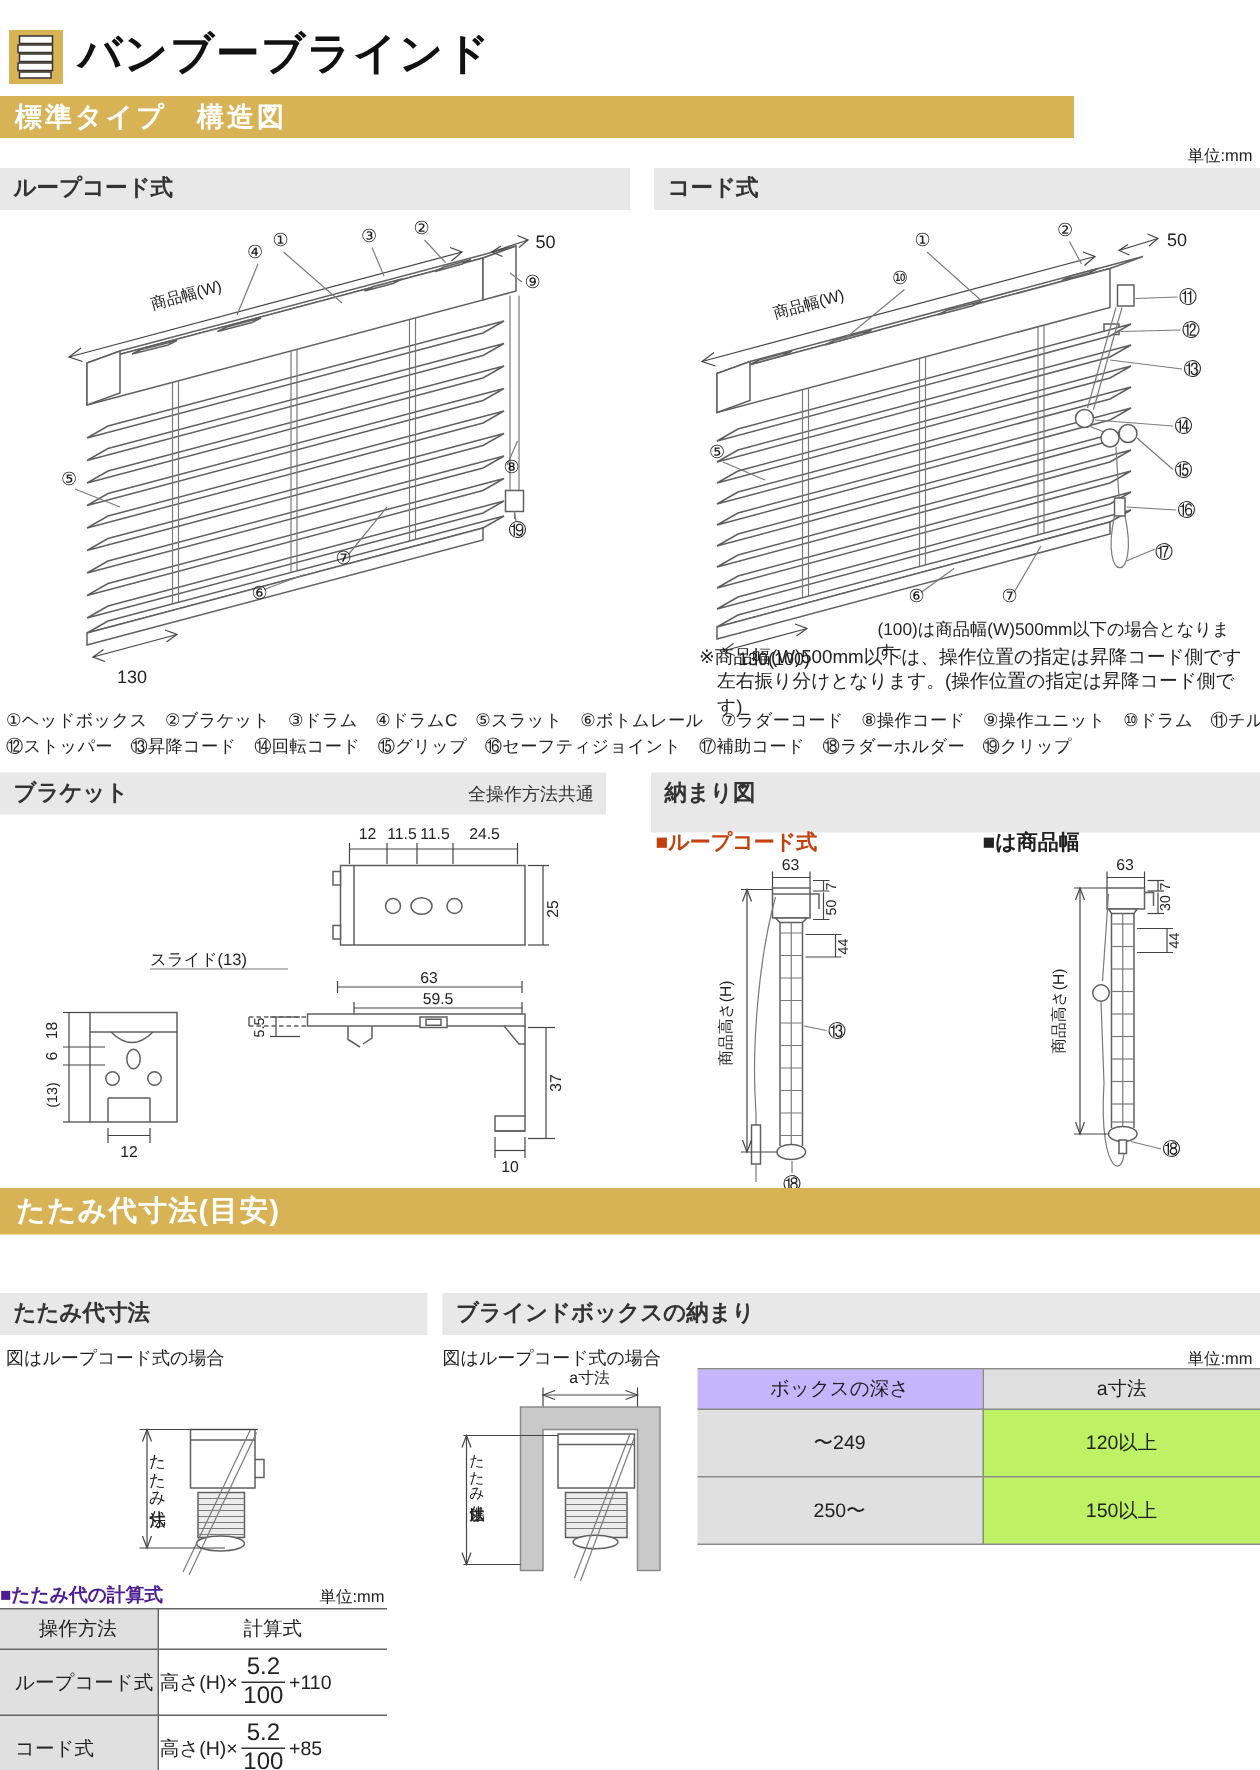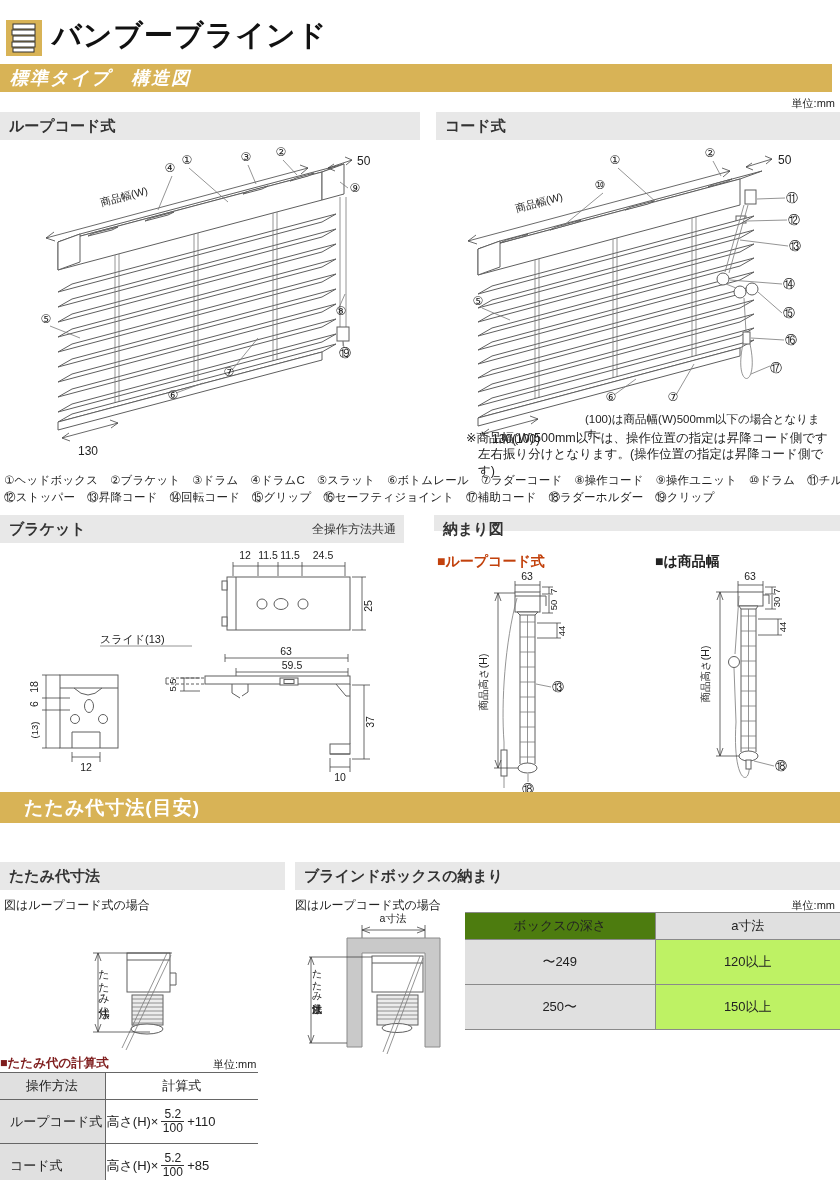--- a/index.html
+++ b/index.html
@@ -19,48 +19,48 @@
   .fw{fill:#fff;stroke:#5f5f5f;stroke-width:1;}
   .dim{stroke:#444;fill:none;stroke-width:0.8;}
   .num{font-size:12px;text-anchor:middle;}
   .dtx{font-size:10.5px;text-anchor:middle;}
   .dts{font-size:9.5px;text-anchor:middle;}
   
   .tbl{position:absolute;border-collapse:collapse;table-layout:fixed;}
   .tbl td{font-size:13px;color:#222;}
   .box-table td{border-top:1px solid #8a8a8a;border-bottom:1px solid #8a8a8a;text-align:center;}
   .box-table .c1{background:#e0e0e0;border-right:1px solid #8a8a8a;}
-  .box-table .hd{background:#4d7c0f;height:24px;}
+  .box-table .hd{background:#c4b5fd;height:24px;}
   .box-table .dr{height:42px;background:#bef264;}
   .calc-table td{border-top:1px solid #666;border-bottom:1px solid #666;}
   .calc-table .c1{background:#e0e0e0;border-right:1px solid #666;padding-left:10px;}
   .calc-table .hd{height:24px;text-align:center;}
   .calc-table .hd.c1{text-align:center;padding-left:0;}
   .calc-table .dr{height:41px;}
   .formula{display:flex;align-items:center;gap:3px;padding-left:0;font-size:13px;}
-  .frac{display:inline-block;text-align:center;font-size:12px;line-height:1.1;}
+  .frac{display:inline-block;text-align:center;font-size:16px;line-height:1.1;}
   .frac .fr-num{display:block;border-bottom:1px solid #333;padding:0 3px;}
   .vjp{writing-mode:vertical-rl;}
 </style>
 </head>
 <body>
 
 <div class="page">
 
   <svg class="abs" style="left:6px;top:20px;" width="36" height="36" viewBox="0 0 36 36">
     <rect x="0" y="0" width="36" height="36" fill="#d8b356"></rect>
     <rect x="7" y="4" width="22" height="5" fill="#fff" stroke="#333" stroke-width="1"></rect>
     <rect x="6" y="10" width="23" height="5" fill="#fff" stroke="#333" stroke-width="1"></rect>
     <rect x="7" y="16" width="22" height="5" fill="#fff" stroke="#333" stroke-width="1"></rect>
     <rect x="6" y="22" width="23" height="5" fill="#fff" stroke="#333" stroke-width="1"></rect>
     <rect x="7" y="28" width="21" height="4" fill="#fff" stroke="#333" stroke-width="1"></rect>
   </svg>
   <div class="abs" style="left:52px;top:16px;font-size:29px;font-weight:bold;color:#111;letter-spacing:1px;">バンブーブラインド</div>
 
-  <div class="abs bar-gold" style="left:0;top:64px;width:832px;height:28px;font-size:18px;line-height:28px;padding-left:10px;box-sizing:border-box;letter-spacing:2px;font-style:italic;">標準タイプ　構造図</div>
+  <div class="abs bar-gold" style="left:0;top:64px;width:716px;height:28px;font-size:18px;line-height:28px;padding-left:10px;box-sizing:border-box;letter-spacing:2px;">標準タイプ　構造図</div>
 
   <div class="abs unit" style="right:5px;top:96px;">単位:mm</div>
 
   <div class="abs sec-head" style="left:0;top:112px;width:420px;height:28px;">ループコード式</div>
   <div class="abs sec-head" style="left:436px;top:112px;width:404px;height:28px;">コード式</div>
 
   <svg class="abs" style="left:0;top:142px;" width="430" height="330" viewBox="0 0 430 330">
     <defs>
       <g id="slatA">
           <polygon class="fw" points="58,150 322,80 336,72 72,142"></polygon>
@@ -238,21 +238,21 @@
   <div class="abs note" style="left:466px;top:430px;">※商品幅(W)500mm以下は、操作位置の指定は昇降コード側です</div>
   <div class="abs note" style="left:478px;top:446px;">左右振り分けとなります。(操作位置の指定は昇降コード側です)</div>
 
   <div class="abs legend" style="left:4px;top:473px;">①ヘッドボックス　②ブラケット　③ドラム　④ドラムC　⑤スラット　⑥ボトムレール　⑦ラダーコード　⑧操作コード　⑨操作ユニット　⑩ドラム　⑪チルター</div>
   <div class="abs legend" style="left:4px;top:490px;">⑫ストッパー　⑬昇降コード　⑭回転コード　⑮グリップ　⑯セーフティジョイント　⑰補助コード　⑱ラダーホルダー　⑲クリップ</div>
 
   <div class="abs sec-head" style="left:0;top:515px;width:404px;height:28px;">
     <span>ブラケット</span>
     <span style="float:right;font-weight:normal;font-size:12px;margin-right:8px;">全操作方法共通</span>
   </div>
-  <div class="abs sec-head" style="left:434px;top:515px;width:406px;height:16px;">納まり図</div>
+  <div class="abs sec-head" style="left:434px;top:515px;width:406px;height:40px;">納まり図</div>
 
   <svg class="abs" style="left:0;top:548px;" width="430" height="262" viewBox="0 0 430 262">
 
     <line class="dim" x1="233" y1="18" x2="345" y2="18"></line>
     <line class="dim" x1="233" y1="14" x2="233" y2="28"></line>
       <line class="dim" x1="258" y1="14" x2="258" y2="28"></line>
     <line class="dim" x1="278" y1="14" x2="278" y2="28"></line>
       <line class="dim" x1="302" y1="14" x2="302" y2="28"></line>
     <line class="dim" x1="345" y1="14" x2="345" y2="28"></line>
     <text class="dtx" x="245" y="11">12</text>
@@ -444,21 +444,21 @@
     <path class="dim" d="M69,28 L72,20 L75,28"></path>
       <path class="dim" d="M69,176 L72,184 L75,176"></path>
     <line class="dim" x1="68" y1="20" x2="90" y2="20"></line>
       <line class="dim" x1="68" y1="184" x2="91" y2="184"></line>
     <text class="dtx" transform="rotate(-90 61 102)" x="61" y="102">商品高さ(H)</text>
 
     <line class="lt" x1="126" y1="194" x2="106" y2="189"></line>
     <text class="num" x="133" y="198" font-size="11">⑱</text>
   </svg>
 
-  <div class="abs bar-gold" style="left:0;top:792px;width:840px;height:31px;font-size:19px;line-height:31px;padding-left:24px;box-sizing:border-box;letter-spacing:1px;">たたみ代寸法(目安)</div>
+  <div class="abs bar-gold" style="left:0;top:792px;width:840px;height:31px;font-size:19px;line-height:31px;padding-left:11px;box-sizing:border-box;letter-spacing:1px;">たたみ代寸法(目安)</div>
 
   <div class="abs sec-head" style="left:0;top:862px;width:285px;height:28px;">たたみ代寸法</div>
   <div class="abs sec-head" style="left:295px;top:862px;width:545px;height:28px;">ブラインドボックスの納まり</div>
 
   <div class="abs caption" style="left:4px;top:897px;">図はループコード式の場合</div>
   <div class="abs caption" style="left:295px;top:897px;">図はループコード式の場合</div>
   <div class="abs unit" style="right:5px;top:898px;">単位:mm</div>
 
   <svg class="abs" style="left:55px;top:915px;" width="230" height="150" viewBox="0 0 230 150">
     <rect class="fw" x="72" y="38" width="43" height="39"></rect>
@@ -528,21 +528,21 @@
       <td class="c1 dr" style="background:#e0e0e0;">〜249</td>
       <td class="dr">120以上</td>
     </tr>
     <tr>
       <td class="c1 dr" style="background:#e0e0e0;">250〜</td>
       <td class="dr">150以上</td>
     </tr>
   </tbody>
     </table>
 
-  <div class="abs" style="left:0;top:1055px;font-size:12.5px;font-weight:bold;color:#7f1d1d;">■たたみ代の計算式</div>
+  <div class="abs" style="left:0;top:1055px;font-size:12.5px;font-weight:bold;color:#4c1d95;">■たたみ代の計算式</div>
   <div class="abs unit" style="left:213px;top:1057px;">単位:mm</div>
 
   <table class="tbl calc-table" style="left:0;top:1072px;width:258px;">
     <colgroup>
         <col style="width:105px">
         <col>
       </colgroup>
     <tbody>
         <tr>
       <td class="c1 hd">操作方法</td>

